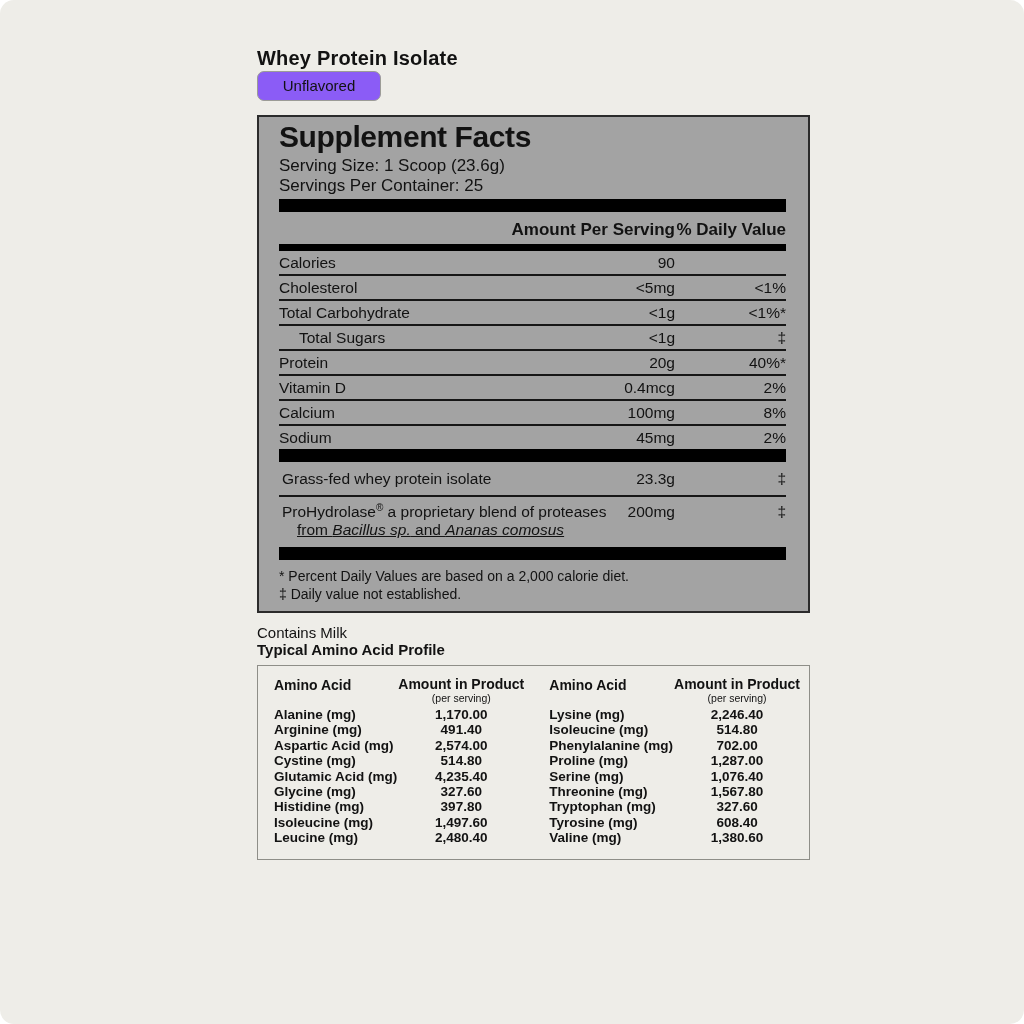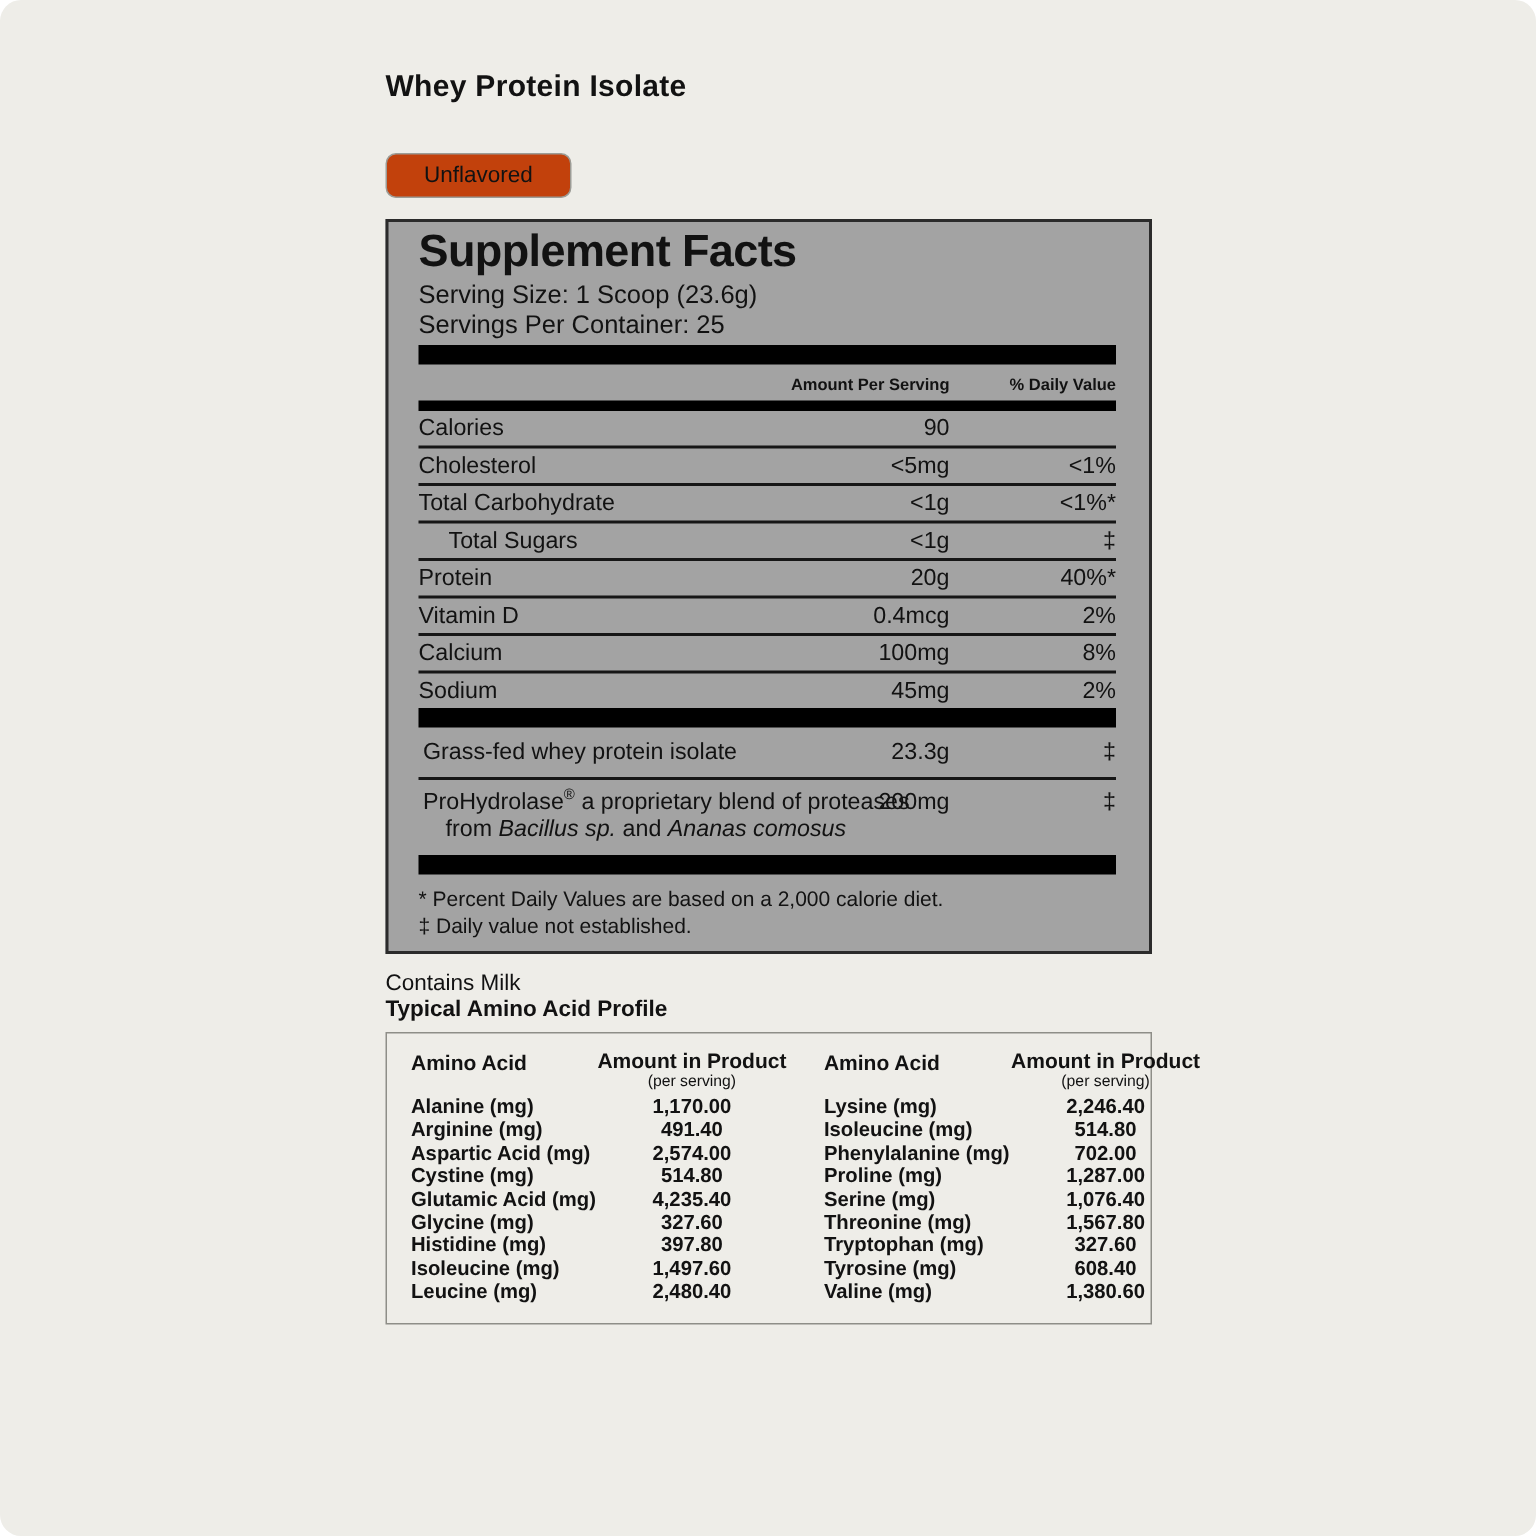--- a/index.html
+++ b/index.html
@@ -13,39 +13,38 @@
   }
   .page {
     position: absolute; inset: 0;
     background: #eeede8;
     border-radius: 14px;
     overflow: hidden;
   }
   .content {
     position: absolute;
     left: 257px; top: 0;
-    width: 511px;
+    width: 553px;
   }
 
   
   .product-title {
     margin: 45px 0 0 0;
     font-size: 20px;
     font-weight: 700;
     line-height: 26px;
     letter-spacing: 0.2px;
   }
   .flavor-chip {
     display: inline-block;
-    margin-top: 31px;
     min-width: 124px;
     padding: 5px 18px 6px;
     border: 1px solid #9c9c96;
     border-radius: 7px;
-    background: #c2410c;
+    background: #8b5cf6;
     font-size: 15px;
     text-align: center;
     cursor: pointer;
   }
 
   
   .sf-box {
     margin-top: 14px;
     border: 2px solid #2b2b2b;
     background: #a3a3a3;
@@ -58,21 +57,21 @@
     line-height: 32px;
     letter-spacing: -0.4px;
   }
   .sf-sub { font-size: 17px; line-height: 20px; }
   .sf-sub.first { margin-top: 3px; }
   .bar { background: #000; height: 13px; }
   .bar.b1 { margin-top: 3px; }
   .bar.b2 { height: 7px; }
   .sf-headrow {
     display: flex;
-    font-size: 11px;
+    font-size: 17px;
     font-weight: 700;
     padding: 8px 0 4px;
     align-items: baseline;
   }
   .cn { flex: 1; min-width: 0; }
   .ca { width: 170px; text-align: right; flex-shrink: 0; }
   .cd { width: 111px; text-align: right; flex-shrink: 0; }
   .sf-row {
     display: flex;
     align-items: baseline;
@@ -88,21 +87,21 @@
     align-items: flex-start;
     font-size: 15.5px;
     line-height: 18px;
     padding: 8px 0 7px;
     border-bottom: 2px solid #161616;
   }
   .ing-row.no-border { border-bottom: none; padding: 6px 0 8px; }
   .ing-row .cn { padding-left: 3px; }
   .ing-row .ca { width: 60px; }
   .line1 { white-space: nowrap; }
-  .line2 { white-space: nowrap; padding-left: 15px; line-height: 17px; margin-top: 2px; }
+  .line2 { white-space: nowrap; padding-left: 15px; line-height: 17px; margin-top: 2px; text-decoration: underline; }
   .it { font-style: italic; }
   sup.reg { font-size: 10px; line-height: 0; vertical-align: super; }
   .footnotes { margin-top: 8px; font-size: 14px; line-height: 17.5px; }
 
   .allergen { margin-top: 11px; font-size: 15px; }
 
   
   .amino-title { font-size: 15px; font-weight: 700; }
   .amino-box {
     margin-top: 7px;

